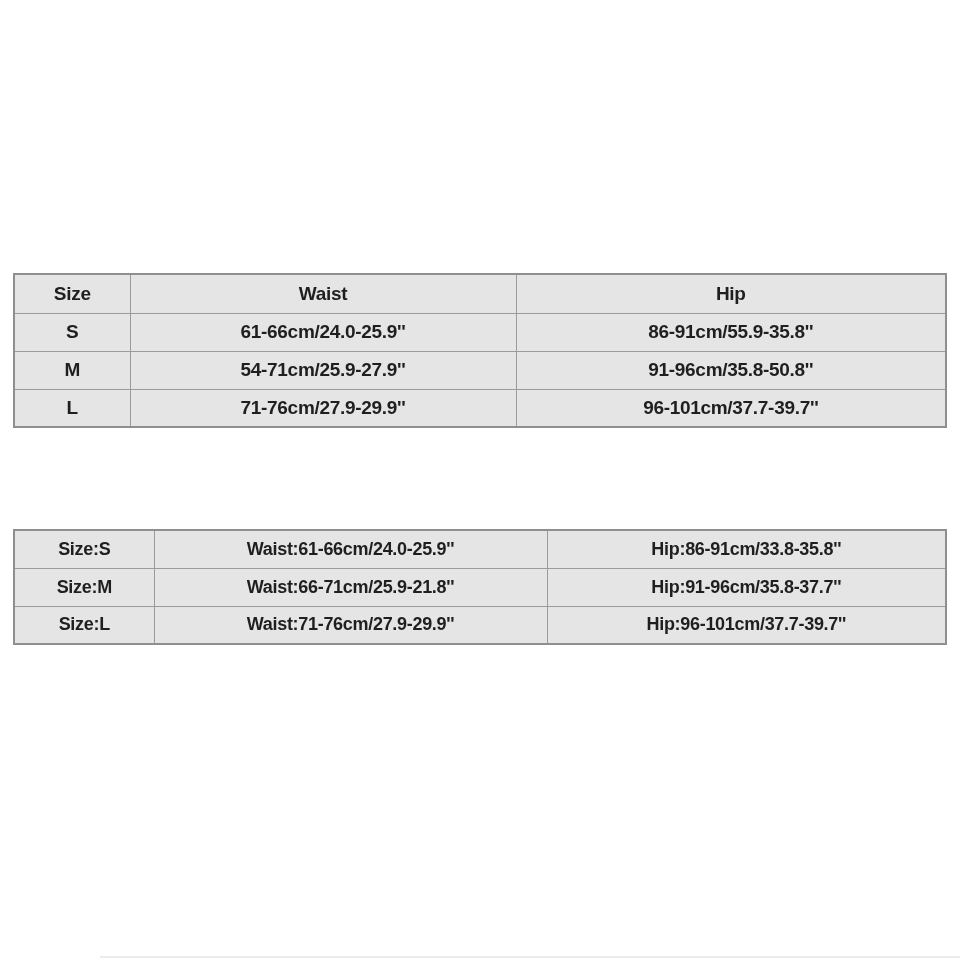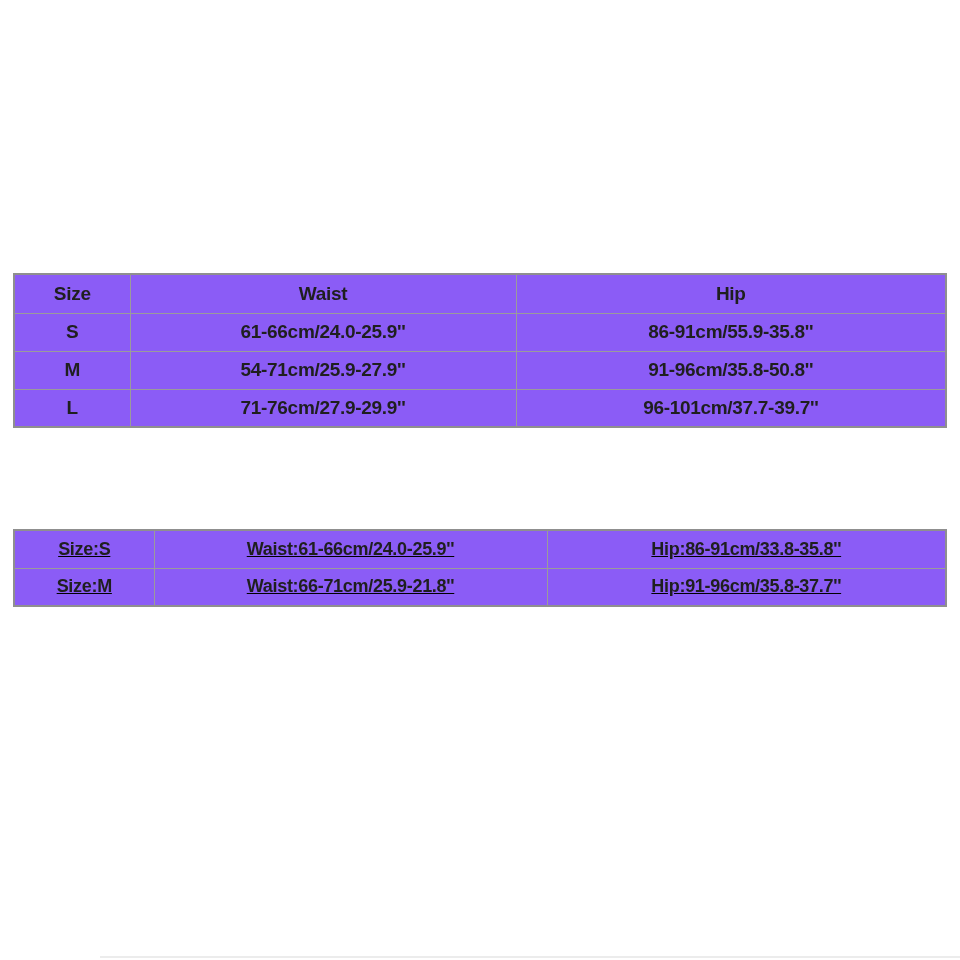--- a/index.html
+++ b/index.html
@@ -11,21 +11,21 @@
     position: relative;
     width: 960px;
     height: 960px;
     overflow: hidden;
     font-family: "Liberation Sans", sans-serif;
   }
   .size-table {
     position: absolute;
     border-collapse: collapse;
     table-layout: fixed;
-    background: #8b5cf6;
+    background: #e5e5e5;
     border: 2px solid #8f8f8f;
     padding-left: 48px;
   }
   .size-table td, .size-table th {
     border: 1.5px solid #9b9b9b;
     text-align: center;
     vertical-align: middle;
     font-weight: bold;
     color: #1f1f1f;
     padding: 0;
@@ -39,21 +39,20 @@
     width: 932px;
     font-size: 19px;
   }
   #table-top tr { height: 38px; }
   #table-top tr.header-row { height: 39px; }
   #table-bottom {
     left: 13px;
     top: 529px;
     width: 932px;
     font-size: 18px;
-    text-decoration: underline;
   }
   #table-bottom tr { height: 38px; }
   .bottom-edge-line {
     position: absolute;
     left: 100px;
     right: 0;
     top: 956px;
     height: 2px;
     background: #ececec;
   }
@@ -101,16 +100,21 @@
     <tr>
       <td>Size:S</td>
       <td>Waist:61-66cm/24.0-25.9''</td>
       <td>Hip:86-91cm/33.8-35.8''</td>
     </tr>
     <tr>
       <td>Size:M</td>
       <td>Waist:66-71cm/25.9-21.8''</td>
       <td>Hip:91-96cm/35.8-37.7''</td>
     </tr>
+    <tr>
+      <td>Size:L</td>
+      <td>Waist:71-76cm/27.9-29.9''</td>
+      <td>Hip:96-101cm/37.7-39.7''</td>
+    </tr>
   </tbody>
 </table>
 
 <div class="bottom-edge-line"></div>
 
 </body></html>

